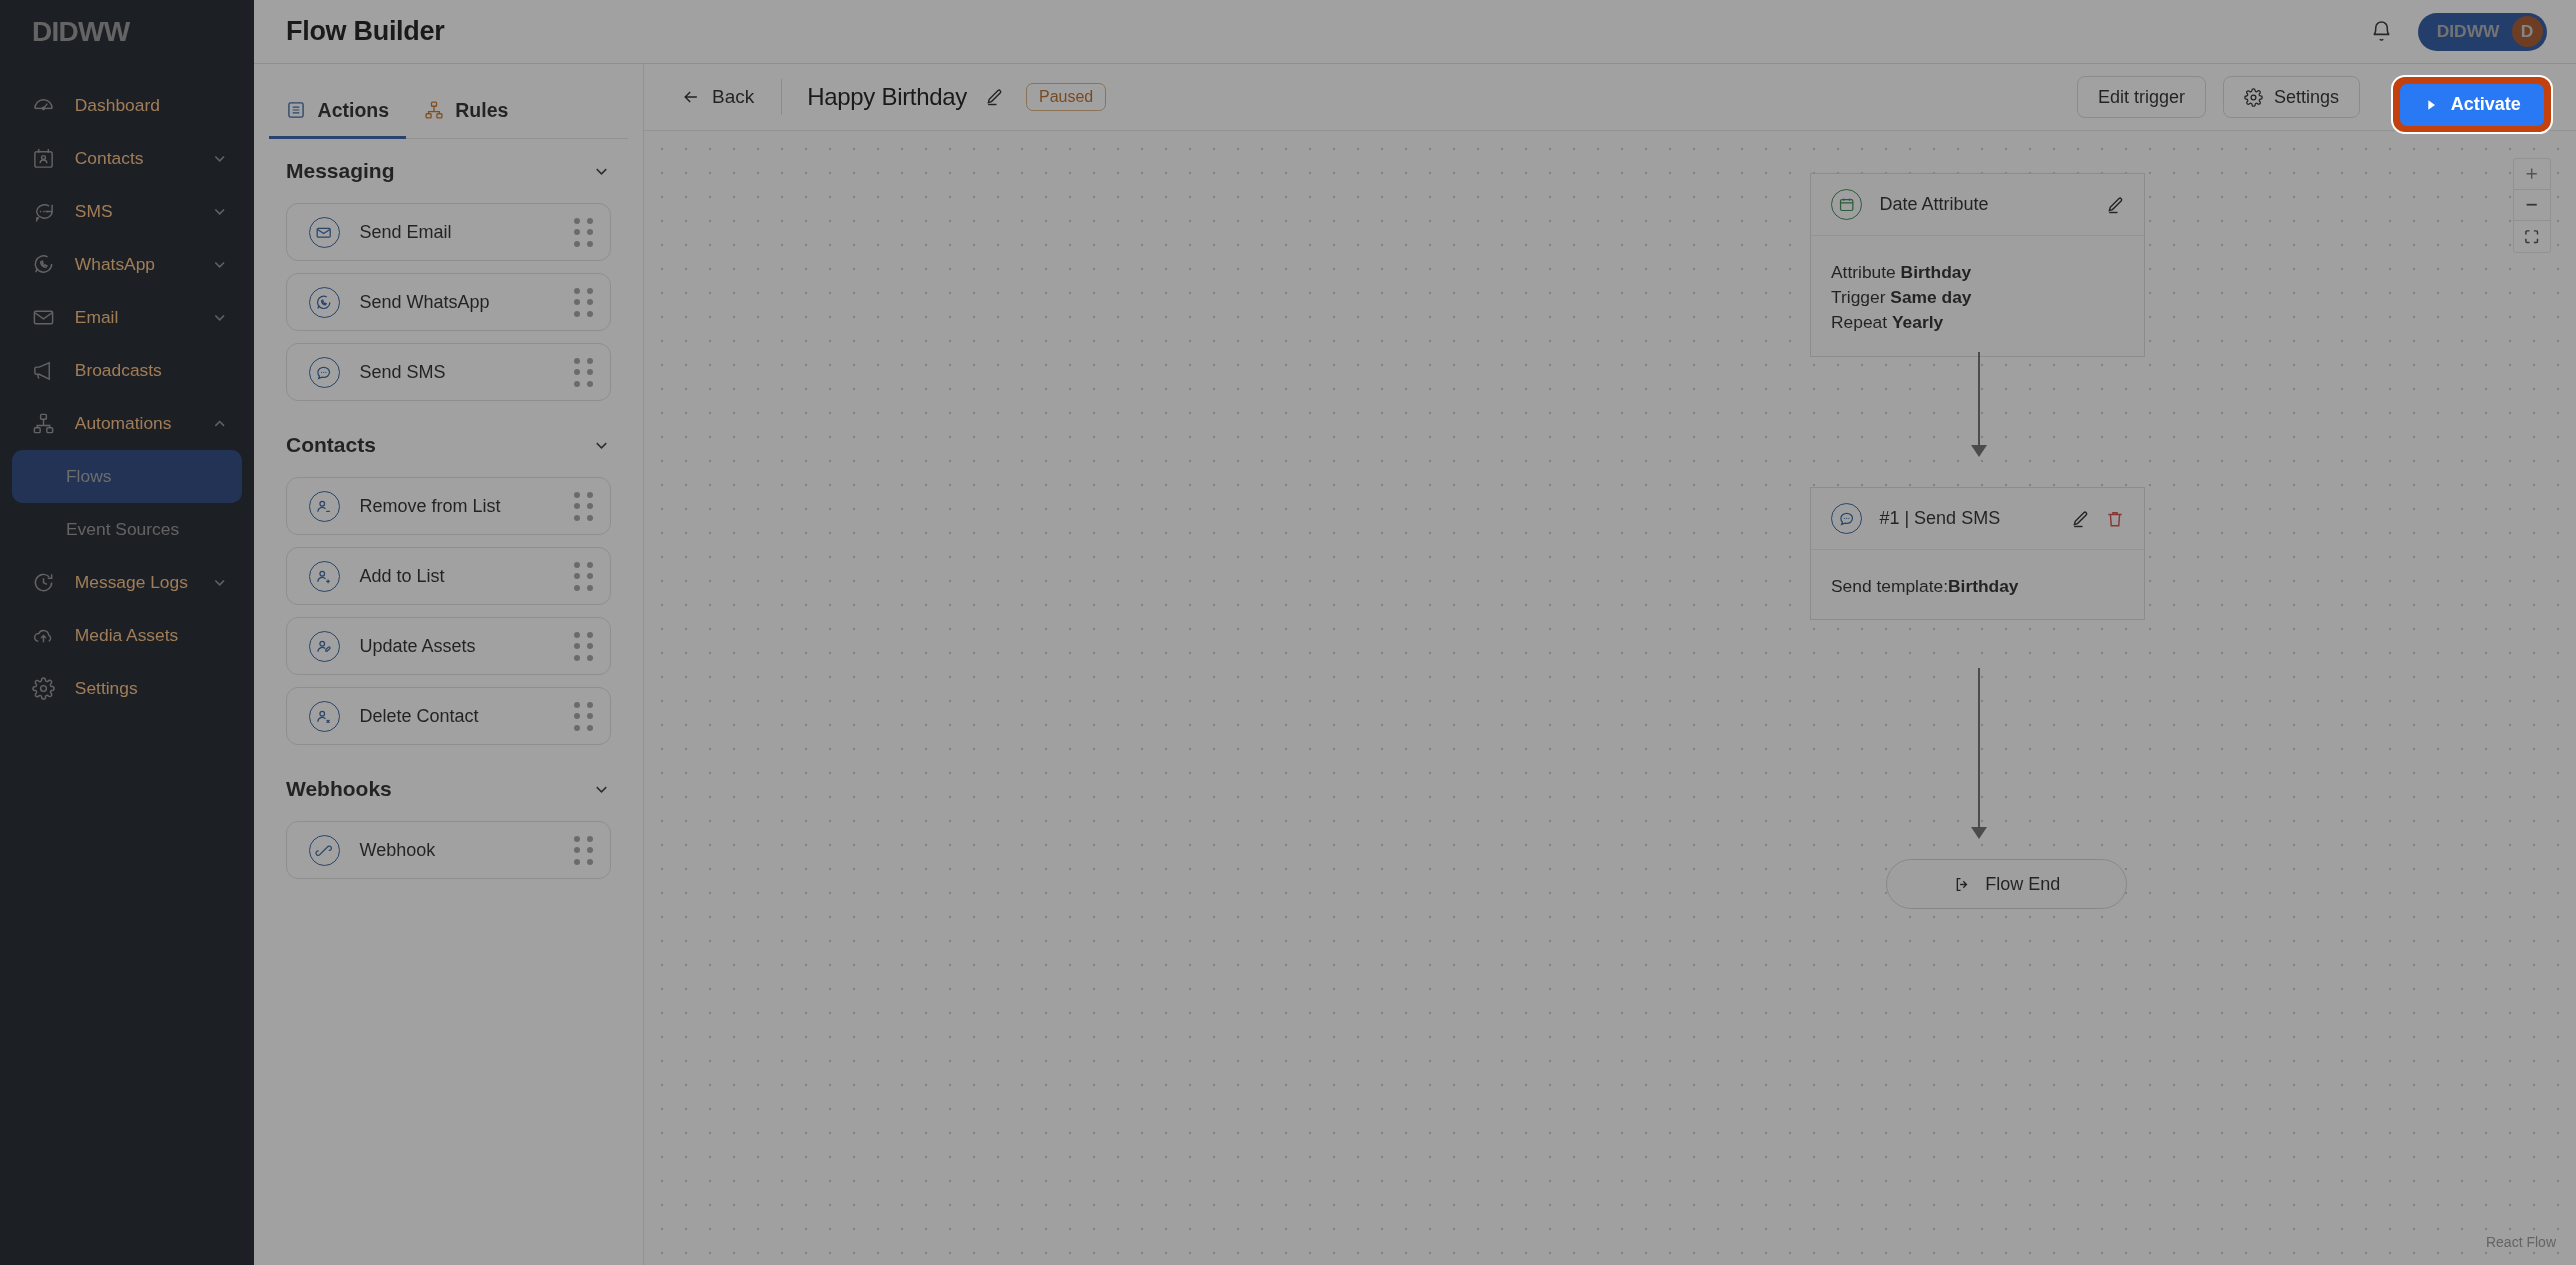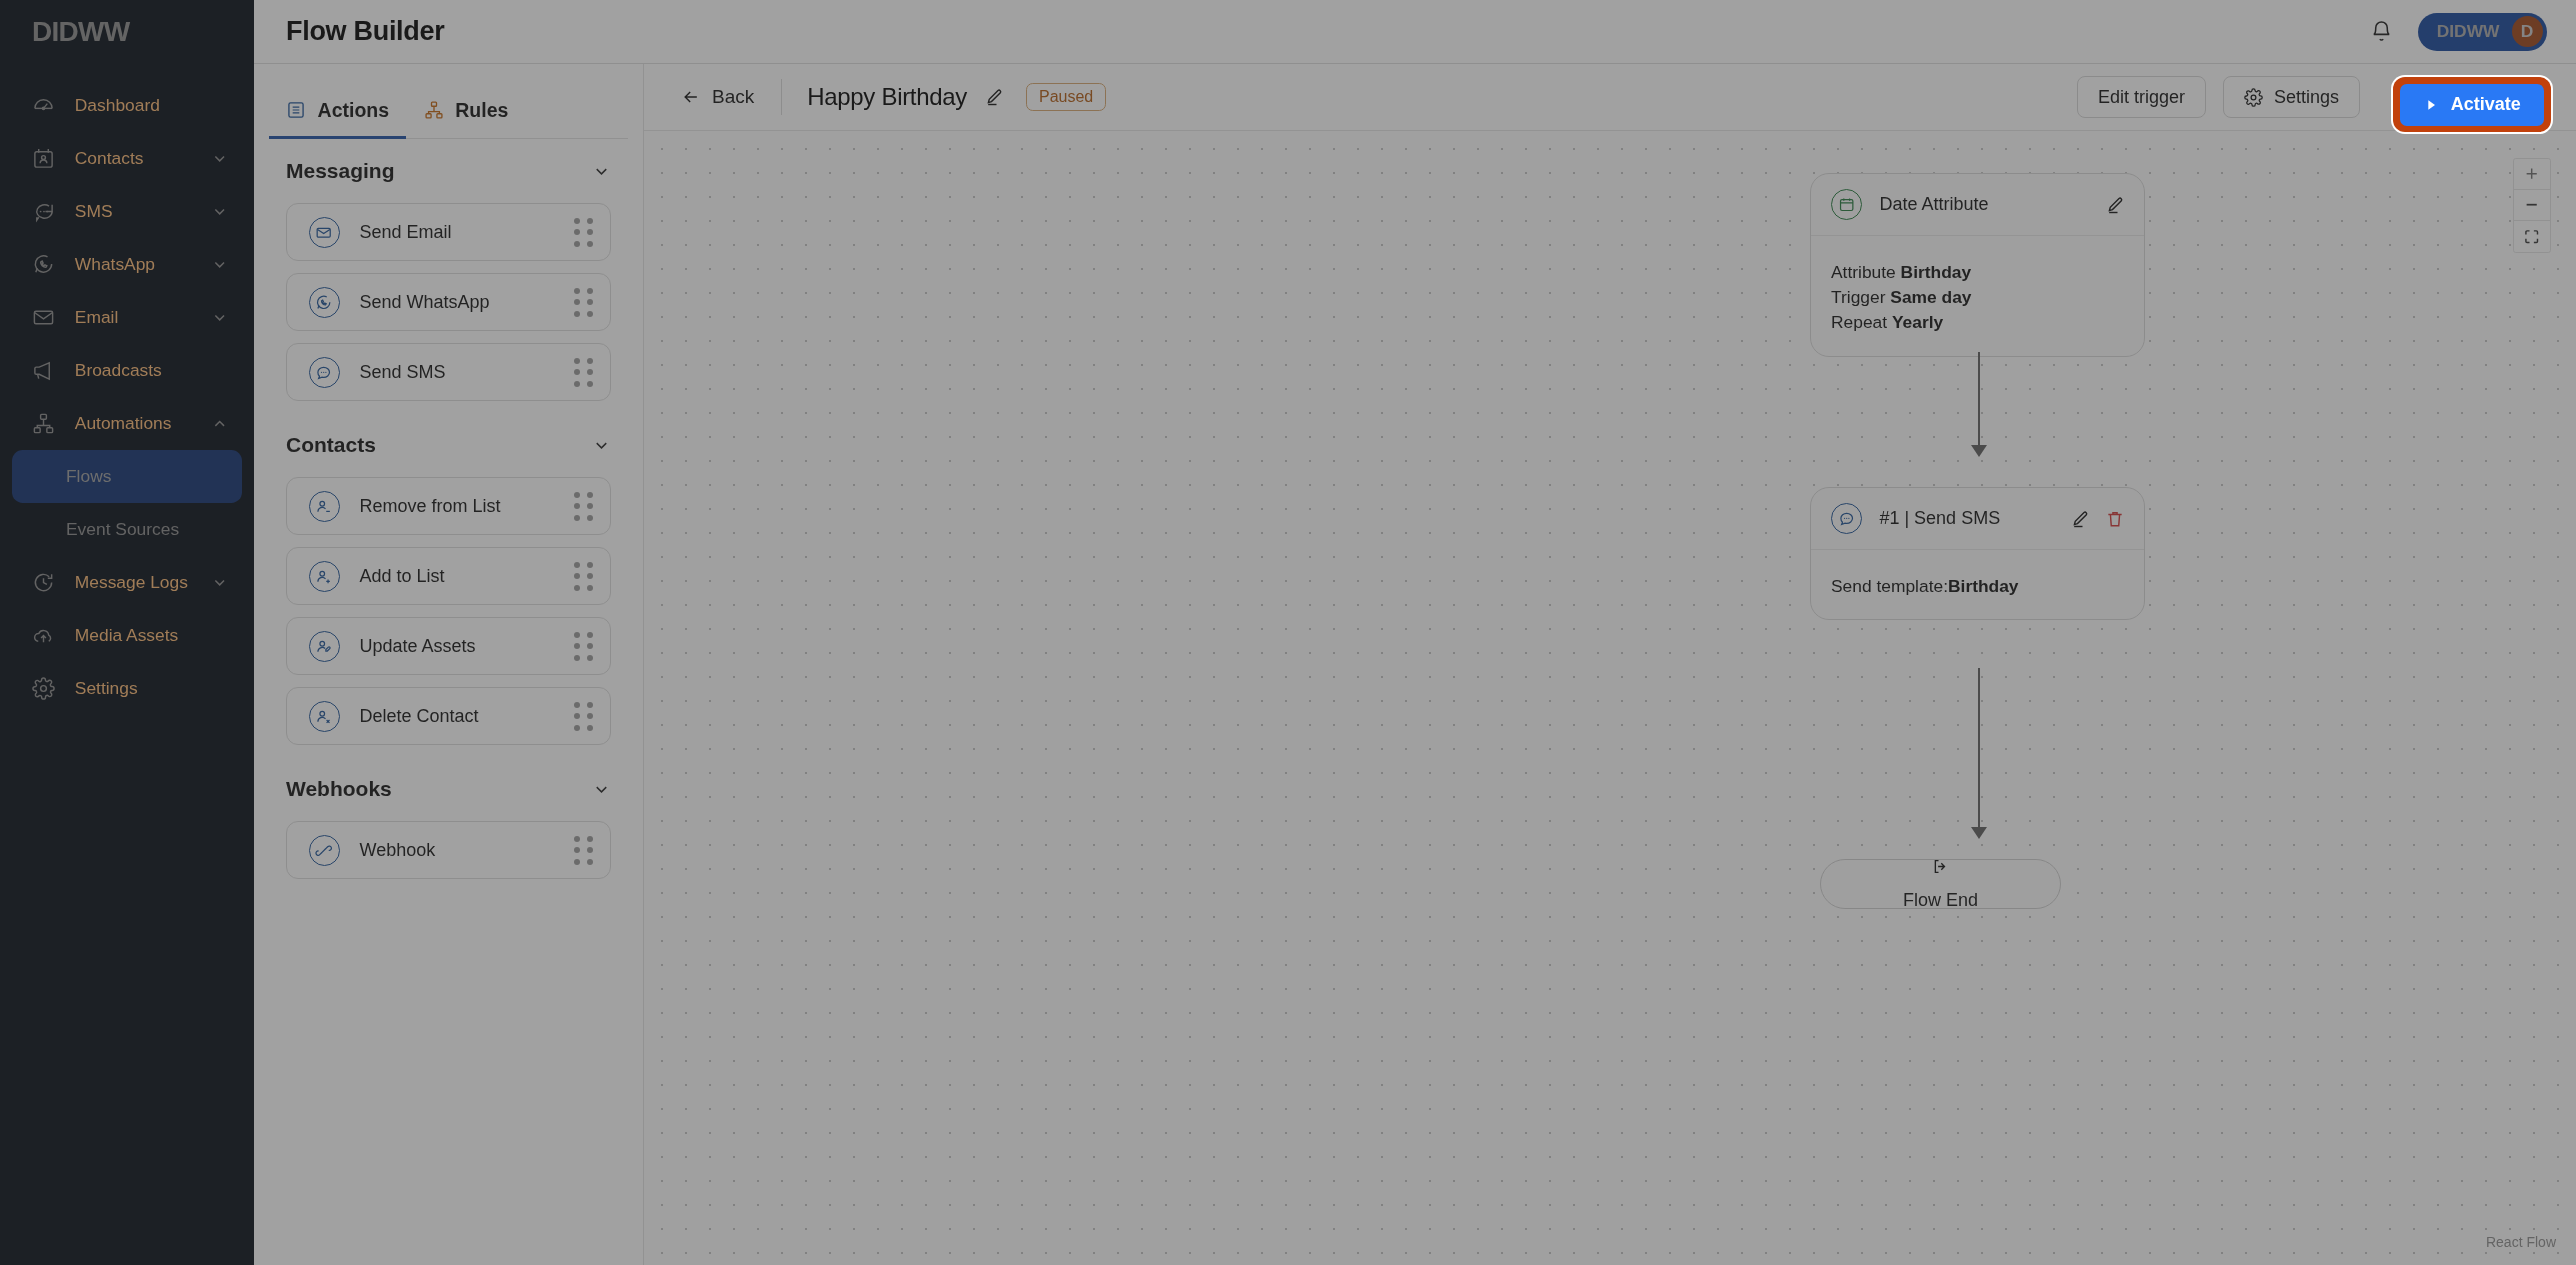--- a/index.html
+++ b/index.html
@@ -151,21 +151,21 @@
   }
   .ctrl-btn:last-child { border-bottom: none; }
   .attribution {
     position: absolute; right: 20px; bottom: 14.8px;
     font-size: 14px; color: #8c8c8c;
   }
 
   
   .node {
     position: absolute; width: 335px;
-    border: 0.7px solid #d8d8d8; border-radius: 19px; background: #fcfcfc;
+    border: 0.7px solid #d8d8d8; border-radius: 0; background: #fcfcfc;
   }
   .node-head {
     height: 62px; display: flex; align-items: center; padding: 0 19px 0 20px;
     border-bottom: 0.7px solid #e6e6e6;
   }
   .node-ico { width: 31px; height: 31px; flex: 0 0 31px; border-radius: 50%;
     display: flex; align-items: center; justify-content: center; }
   .node-ico.green { border: 1.3px solid #237a3c; }
   .node-ico.blue { border: 1.3px solid #1c5296; }
   .node-title { margin-left: 17.4px; font-size: 18px; color: #111; flex: 1; }
@@ -687,21 +687,21 @@
             <div class="node-body">
               <div><span>Send template:</span><b>Birthday</b></div>
             </div>
           </div>
 
           <div class="edge" style="left:1334px; top:537px; height:172px;">
             <span class="edge-line" style="height:159px;"></span>
             <span class="edge-arrow" style="top:159px;"></span>
           </div>
 
-          <div class="flow-end" style="left:1176px; top:728px; width:241px;flex-direction:column;">
+          <div class="flow-end" style="left:1242px; top:728px; width:241px;">
             <span>
               <svg class="ico" width="19" height="19" viewBox="0 0 24 24" fill="none" stroke="#111" stroke-width="1.7">
                   <path d="M9.5 4.5H5.5v15h4"></path>
                   <path d="M13 8l4 4-4 4M9 12h8"></path>
                 </svg>
             </span>
             <span>Flow End</span>
           </div>
 
           <div class="ctrls">

